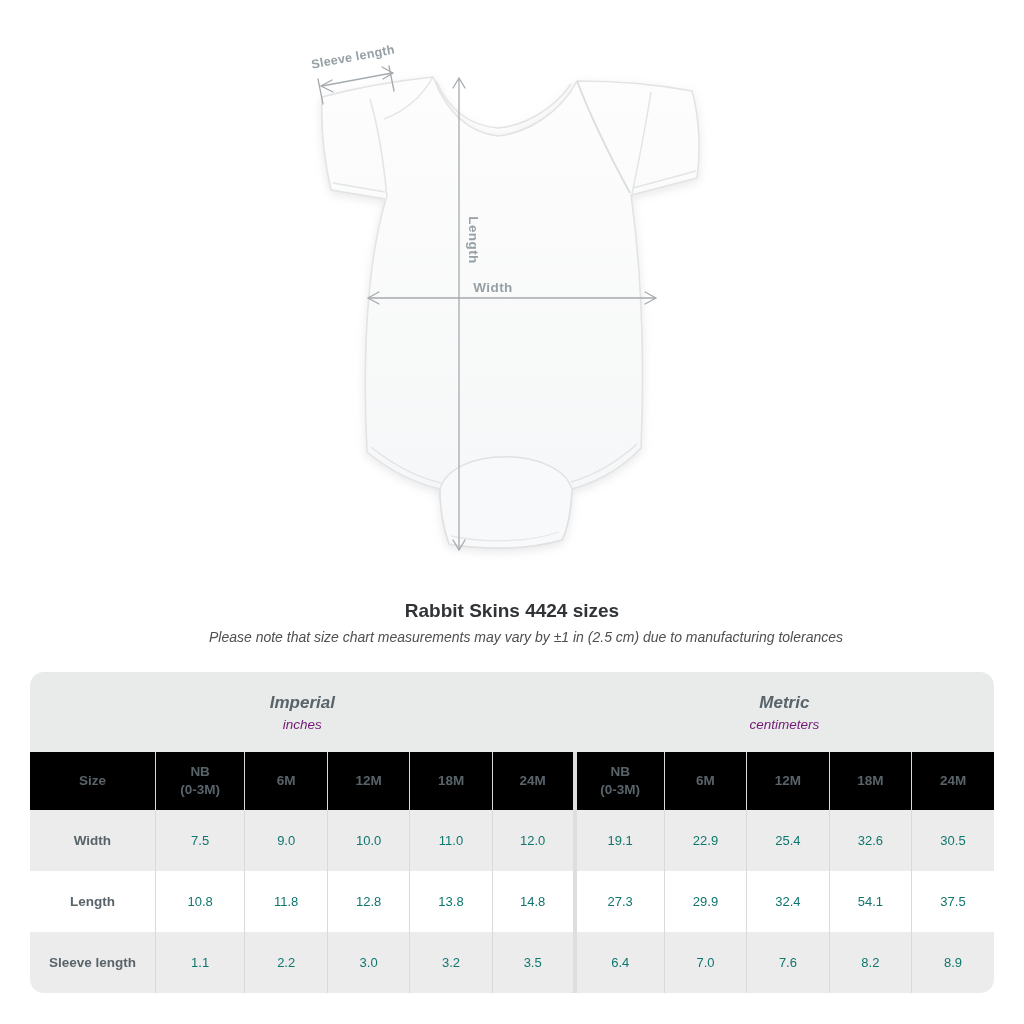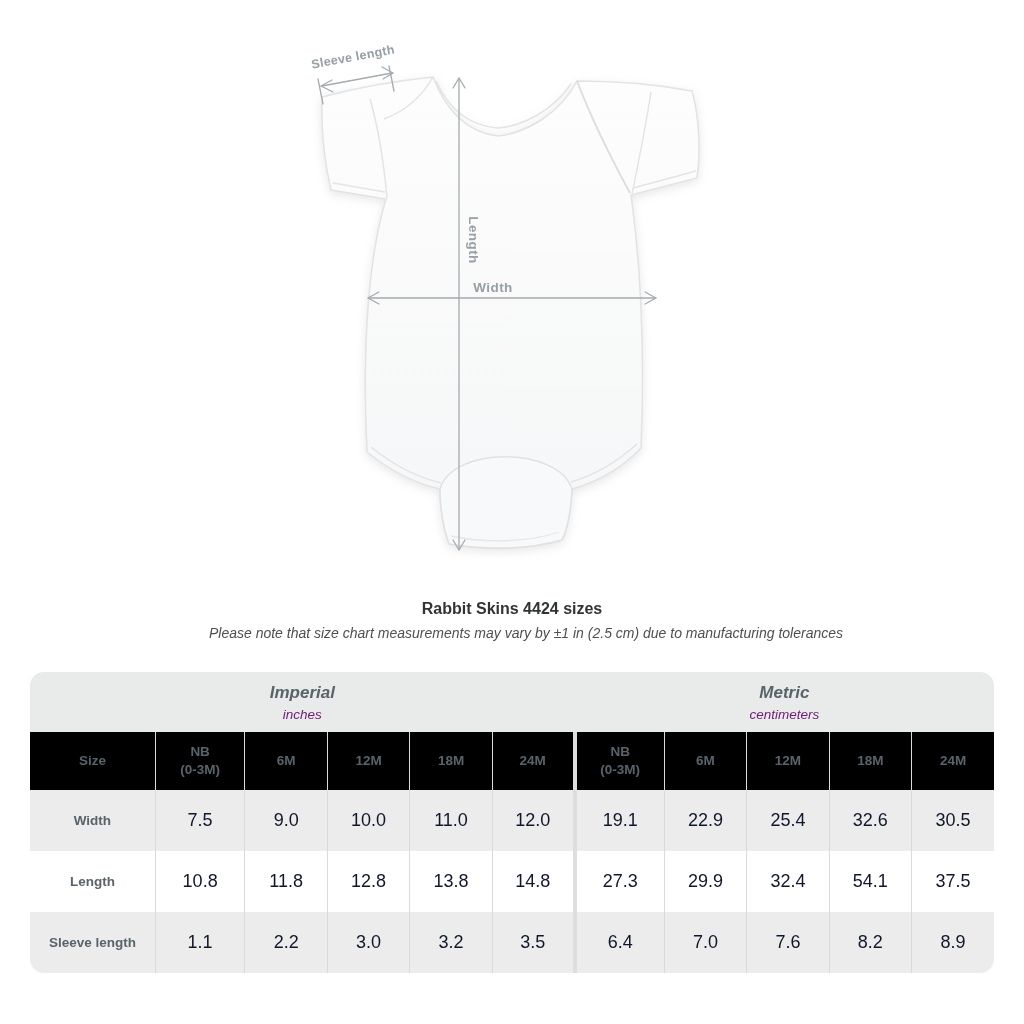--- a/index.html
+++ b/index.html
@@ -9,44 +9,44 @@
   }
   
   .diagram{position:absolute;top:0;left:0;width:1024px;height:592px;}
   .diagram svg{display:block;}
   .garment{filter:drop-shadow(0 3px 5px rgba(110,115,120,.16));}
   .diagram text{font-family:"Liberation Sans",sans-serif;font-weight:bold;fill:#97a0a5;}
   .lbl-sm{font-size:12.5px;letter-spacing:.3px;}
   .lbl-md{font-size:13.5px;letter-spacing:.4px;}
   
   .caption{position:absolute;top:600px;left:0;width:1024px;text-align:center;}
-  .chart-title{margin:0;font-size:16px;font-weight:bold;color:#313436;}
+  .chart-title{margin:0;font-size:19px;font-weight:bold;color:#313436;}
   .chart-subtitle{margin:7px 0 0 0;font-size:14px;font-style:italic;color:#4d4f51;padding-left:28px;}
   
   .table-wrap{position:absolute;top:672px;left:30px;width:964px;border-radius:14px;overflow:hidden;}
   table.size-chart{width:100%;border-collapse:collapse;table-layout:fixed;}
   .size-chart th,.size-chart td{
     padding:0;text-align:center;vertical-align:middle;
     border-left:1px solid #d9dadb;
   }
   .size-chart tr > *:first-child{border-left:none;}
   .size-chart .sep{border-left:4px solid #dcdedf;}
   
-  .band-row{height:60px;}
+  .band-row{height:80px;}
   .band-row th{background:#e9eaea;border-left:none;}
   .band-row .sep{border-left:none;}
   .group-name{font-size:17px;font-weight:bold;font-style:italic;color:#59646a;}
   .group-unit{margin-top:4px;font-size:13.5px;font-weight:normal;font-style:italic;color:#701a75;}
   
   .size-row{height:58px;background:#000000;}
   .size-row th{font-size:13.5px;font-weight:bold;color:#59646a;white-space:pre-line;line-height:1.3;}
   
   .data-row{height:61px;}
   .data-row th{font-size:13.5px;font-weight:bold;color:#59646a;}
-  .data-row td{font-size:18px;color:#0f172a;}
+  .data-row td{font-size:13px;color:#0f766e;}
   .row-gray > th,.row-gray > td{background:#ececec;}
   .row-white > th,.row-white > td{background:#ffffff;}
 </style>
 </head>
 <body>
 
 <div class="diagram">
   <svg width="1024" height="592" viewBox="0 0 1024 592">
     <defs>
       <linearGradient id="bodyGrad" x1="0" y1="0" x2="0" y2="1">

